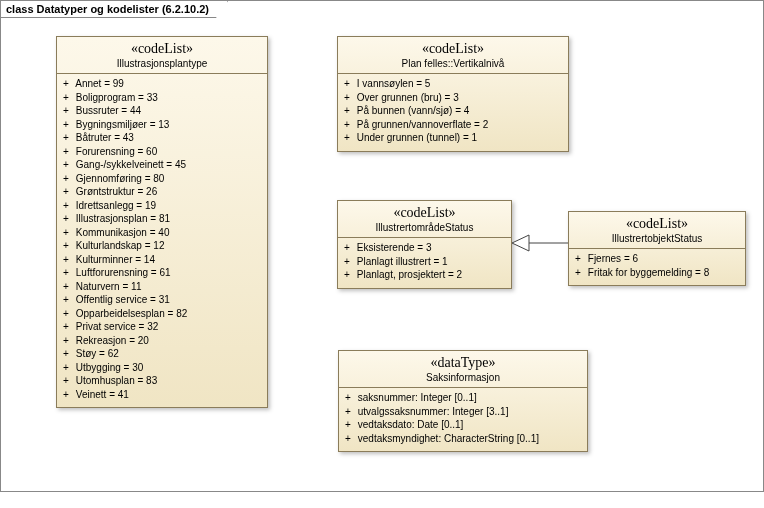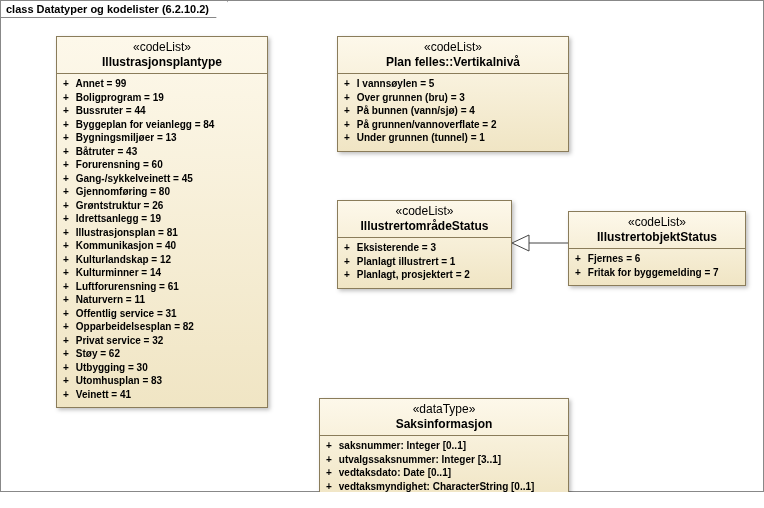--- a/index.html
+++ b/index.html
@@ -37,25 +37,24 @@
     border: 1px solid #8a7c5a;
     background: linear-gradient(to bottom, #fdf8ea, #f0e5c4);
     box-shadow: 2px 2px 4px rgba(0,0,0,0.25);
   }
   .box-header {
     text-align: center;
     border-bottom: 1px solid #8a7c5a;
     padding: 3px 6px;
     line-height: 1.25;
   }
-  .stereo { font-size: 12px; }
-  .cname { font-weight: bold; font-size: 12px; }
+  .stereo { font-size: 14px; font-family: Liberation Serif, serif; }
+  .cname { font-weight: normal; font-size: 10px; }
   .box-body {
     padding: 3px 6px 6px 6px;
-    font-weight: bold;
   }
   .attr {
     white-space: nowrap;
     line-height: 1.35;
   }
   .attr .plus { display:inline-block; width:10px; }
   svg.connector {
     position: absolute;
     top: 0; left: 0;
     width: 764px; height: 508px;
@@ -72,39 +71,39 @@
     <span>Datatyper og kodelister (6.2.10.2)</span>
   </div>
 
   <div class="box" style="left:55px; top:35px; width:212px;">
     <div class="box-header">
       <div class="stereo">«codeList»</div>
       <div class="cname">Illustrasjonsplantype</div>
     </div>
     <div class="box-body" id="illu-body">
         <div class="attr"><span class="plus">+</span><span> Annet = 99</span></div>
-        <div class="attr"><span class="plus">+</span><span> Boligprogram = 19</span></div>
+        <div class="attr"><span class="plus">+</span><span> Boligprogram = 33</span></div>
         <div class="attr"><span class="plus">+</span><span> Bussruter = 44</span></div>
-        <div class="attr"><span class="plus">+</span><span> Byggeplan for veianlegg = 84</span></div>
         <div class="attr"><span class="plus">+</span><span> Bygningsmiljøer = 13</span></div>
         <div class="attr"><span class="plus">+</span><span> Båtruter = 43</span></div>
         <div class="attr"><span class="plus">+</span><span> Forurensning = 60</span></div>
         <div class="attr"><span class="plus">+</span><span> Gang-/sykkelveinett = 45</span></div>
         <div class="attr"><span class="plus">+</span><span> Gjennomføring = 80</span></div>
         <div class="attr"><span class="plus">+</span><span> Grøntstruktur = 26</span></div>
         <div class="attr"><span class="plus">+</span><span> Idrettsanlegg = 19</span></div>
         <div class="attr"><span class="plus">+</span><span> Illustrasjonsplan = 81</span></div>
         <div class="attr"><span class="plus">+</span><span> Kommunikasjon = 40</span></div>
         <div class="attr"><span class="plus">+</span><span> Kulturlandskap = 12</span></div>
         <div class="attr"><span class="plus">+</span><span> Kulturminner = 14</span></div>
         <div class="attr"><span class="plus">+</span><span> Luftforurensning = 61</span></div>
         <div class="attr"><span class="plus">+</span><span> Naturvern = 11</span></div>
         <div class="attr"><span class="plus">+</span><span> Offentlig service = 31</span></div>
         <div class="attr"><span class="plus">+</span><span> Opparbeidelsesplan = 82</span></div>
         <div class="attr"><span class="plus">+</span><span> Privat service = 32</span></div>
+        <div class="attr"><span class="plus">+</span><span> Rekreasjon = 20</span></div>
         <div class="attr"><span class="plus">+</span><span> Støy = 62</span></div>
         <div class="attr"><span class="plus">+</span><span> Utbygging = 30</span></div>
         <div class="attr"><span class="plus">+</span><span> Utomhusplan = 83</span></div>
         <div class="attr"><span class="plus">+</span><span> Veinett = 41</span></div>
       </div>
   </div>
 
   <div class="box" style="left:336px; top:35px; width:232px;">
     <div class="box-header">
       <div class="stereo">«codeList»</div>
@@ -131,25 +130,25 @@
       </div>
   </div>
 
   <div class="box" style="left:567px; top:210px; width:178px;">
     <div class="box-header">
       <div class="stereo">«codeList»</div>
       <div class="cname">IllustrertobjektStatus</div>
     </div>
     <div class="box-body" id="objekt-body">
         <div class="attr"><span class="plus">+</span><span> Fjernes = 6</span></div>
-        <div class="attr"><span class="plus">+</span><span> Fritak for byggemelding = 7</span></div>
+        <div class="attr"><span class="plus">+</span><span> Fritak for byggemelding = 8</span></div>
       </div>
   </div>
 
-  <div class="box" style="left:318px; top:349px; width:250px;margin-top:48px;">
+  <div class="box" style="left:337px; top:349px; width:250px;">
     <div class="box-header">
       <div class="stereo">«dataType»</div>
       <div class="cname">Saksinformasjon</div>
     </div>
     <div class="box-body" id="saks-body">
         <div class="attr"><span class="plus">+</span><span> saksnummer: Integer [0..1]</span></div>
         <div class="attr"><span class="plus">+</span><span> utvalgssaksnummer: Integer [3..1]</span></div>
         <div class="attr"><span class="plus">+</span><span> vedtaksdato: Date [0..1]</span></div>
         <div class="attr"><span class="plus">+</span><span> vedtaksmyndighet: CharacterString [0..1]</span></div>
       </div>

